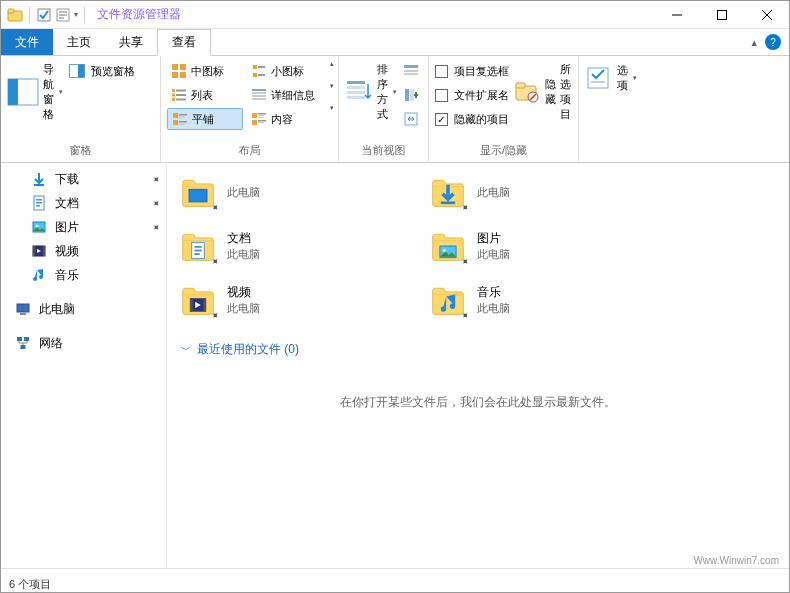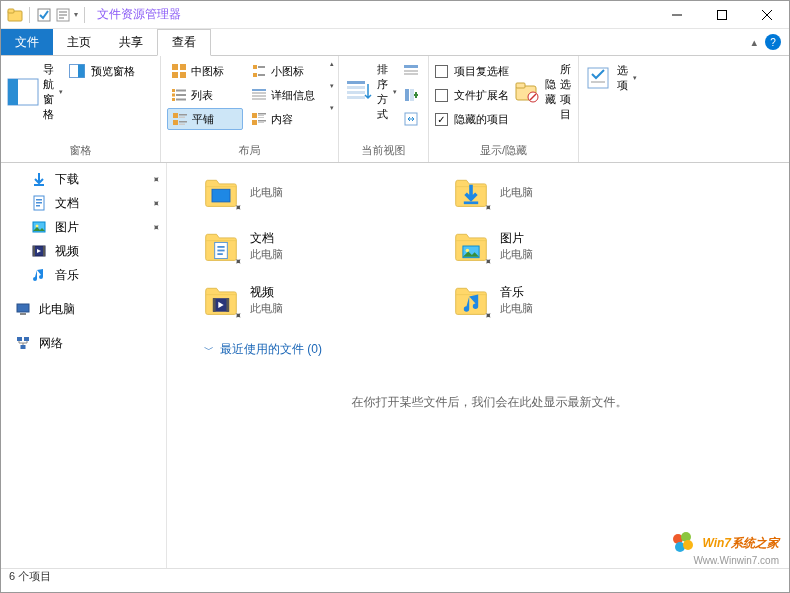--- a/index.html
+++ b/index.html
@@ -34,40 +34,40 @@
 .smallbtn .ic { width: 16px; height: 16px; display: flex; align-items: center; justify-content: center; }
 .stack { display: flex; flex-direction: column; gap: 2px; }
 .layout-btn { display: flex; align-items: center; gap: 4px; width: 76px; height: 22px; padding: 0 4px; font-size: 11px; cursor: default; }
 .layout-btn.sel { border: 1px solid #7eb4ea; background: #cde6f7; border-radius: 2px; }
 .layout-btn .ic { width: 16px; height: 16px; }
 .checkrow { display: flex; align-items: center; gap: 6px; height: 22px; font-size: 11px; }
 .checkrow .cb { width: 13px; height: 13px; border: 1px solid #666; display: flex; align-items: center; justify-content: center; font-size: 10px; color: #000; }
 .dd-arr { font-size: 7px; color: #555; margin-left: 1px; }
 
 
-.content { position: absolute; top: 162px; left: 0; right: 0; bottom: 24px; display: flex; gap: 23px; }
+.content { position: absolute; top: 162px; left: 0; right: 0; bottom: 24px; display: flex; }
 .nav { width: 166px; border-right: 1px solid #e5e5e5; padding: 4px 0; overflow: hidden; }
 .nav-item { display: flex; align-items: center; height: 24px; padding: 0 6px 0 30px; font-size: 12px; gap: 8px; cursor: default; position: relative; }
 .nav-item .pin { margin-left: auto; color: #616161; font-size: 10px; transform: rotate(45deg); }
 .nav-item .ic { width: 16px; height: 16px; position: absolute; left: 30px; }
 .nav-item .txt { padding-left: 24px; }
 .nav-item.top { padding-left: 14px; }
 .nav-item.top .ic { left: 14px; }
 .main { flex: 1; padding: 6px 12px; overflow: auto; }
 .filegrid { display: grid; grid-template-columns: 230px 230px; gap: 8px 20px; }
 .fileitem { display: flex; align-items: center; gap: 10px; height: 46px; }
 .fileitem .fic { width: 38px; height: 38px; display: flex; align-items: center; justify-content: center; position: relative; }
 .fileitem .meta .nm { font-size: 12px; }
 .fileitem .meta .sub { font-size: 11px; color: #666; display: flex; align-items: center; gap: 4px; }
 .section-header { color: #1a66b7; font-size: 12px; margin: 18px 0 8px 2px; display: flex; align-items: center; gap: 6px; }
 .section-header .chev { font-size: 10px; }
 .empty { text-align: center; color: #666; font-size: 12px; padding: 28px 0; }
 
 
-.statusbar { position: absolute; bottom: 0; left: 0; right: 0; height: 24px; border-top: 1px solid #e0e0e0; display: flex; align-items: flex-start; padding: 0 8px; font-size: 11px; color: #333; background: #fff; }
+.statusbar { position: absolute; bottom: 0; left: 0; right: 0; height: 24px; border-top: 1px solid #e0e0e0; display: flex; align-items: flex-end; padding: 0 8px; font-size: 11px; color: #333; background: #fff; }
 
 
 .watermark { position: absolute; right: 10px; bottom: 26px; text-align: right; font-size: 12px; pointer-events: none; }
 .watermark .t1 { font-weight: bold; font-style: italic; }
 .watermark .t1 .c1 { color: #f29900; }
 .watermark .t1 .c2 { color: #e16b00; }
 .watermark .t2 { font-size: 10px; color: #999; }
 
 svg { display: block; }
 .folder-svg { width: 36px; height: 36px; }
@@ -528,23 +528,14 @@
     </div>
     <div class="empty">在你打开某些文件后，我们会在此处显示最新文件。</div>
   </div>
 </div>
 
 <div class="statusbar">
   <span>6 个项目</span>
 </div>
 
 <div class="watermark">
-  <div style="display:flex;align-items:center;justify-content:flex-end;gap:4px">
-    <svg width="28" height="24">
-        <circle cx="8" cy="8" r="5" fill="#ef5b2b"></circle>
-        <circle cx="16" cy="6" r="5" fill="#8cc63f"></circle>
-        <circle cx="10" cy="16" r="5" fill="#29abe2"></circle>
-        <circle cx="18" cy="14" r="5" fill="#fbb615"></circle>
-      </svg>
-    <span class="t1"><span class="c1">Win7</span><span class="c2">系统之家</span></span>
-  </div>
   <div class="t2">Www.Winwin7.com</div>
 </div>
 
 </body></html>

